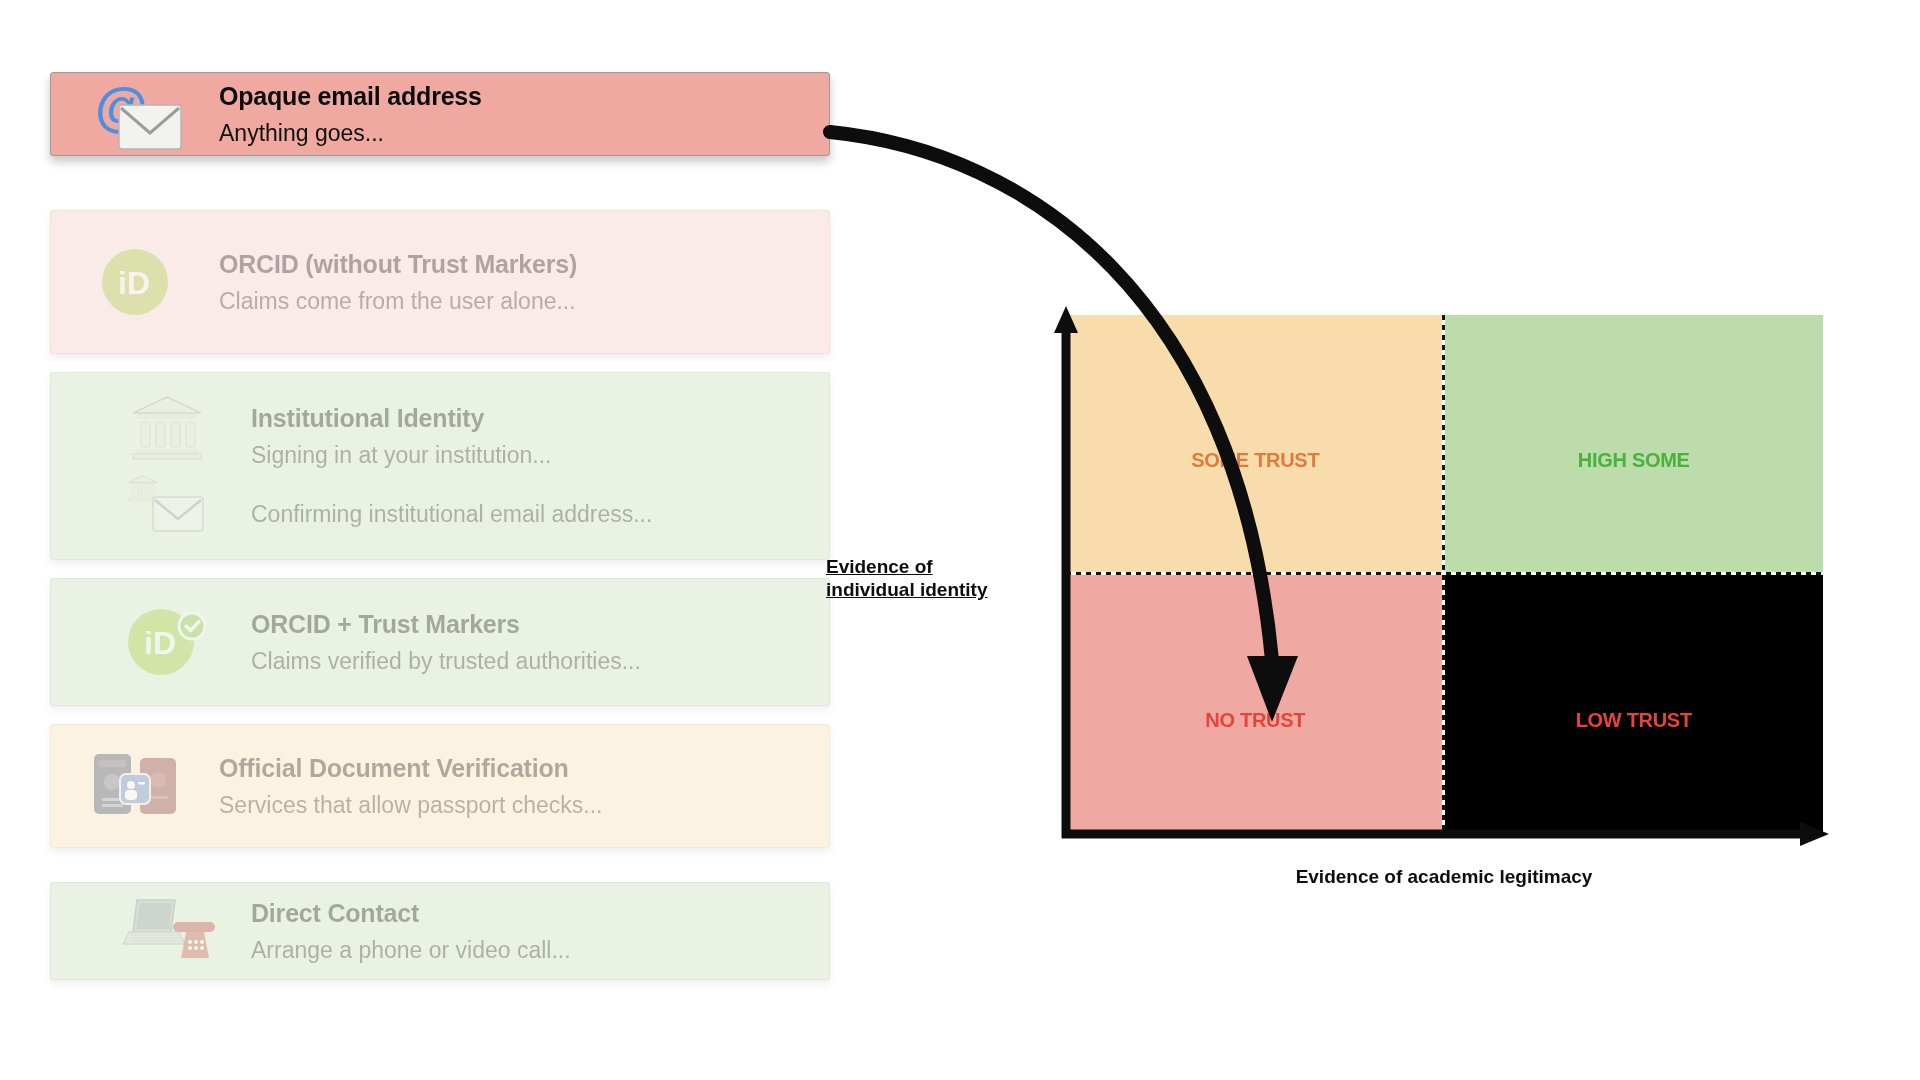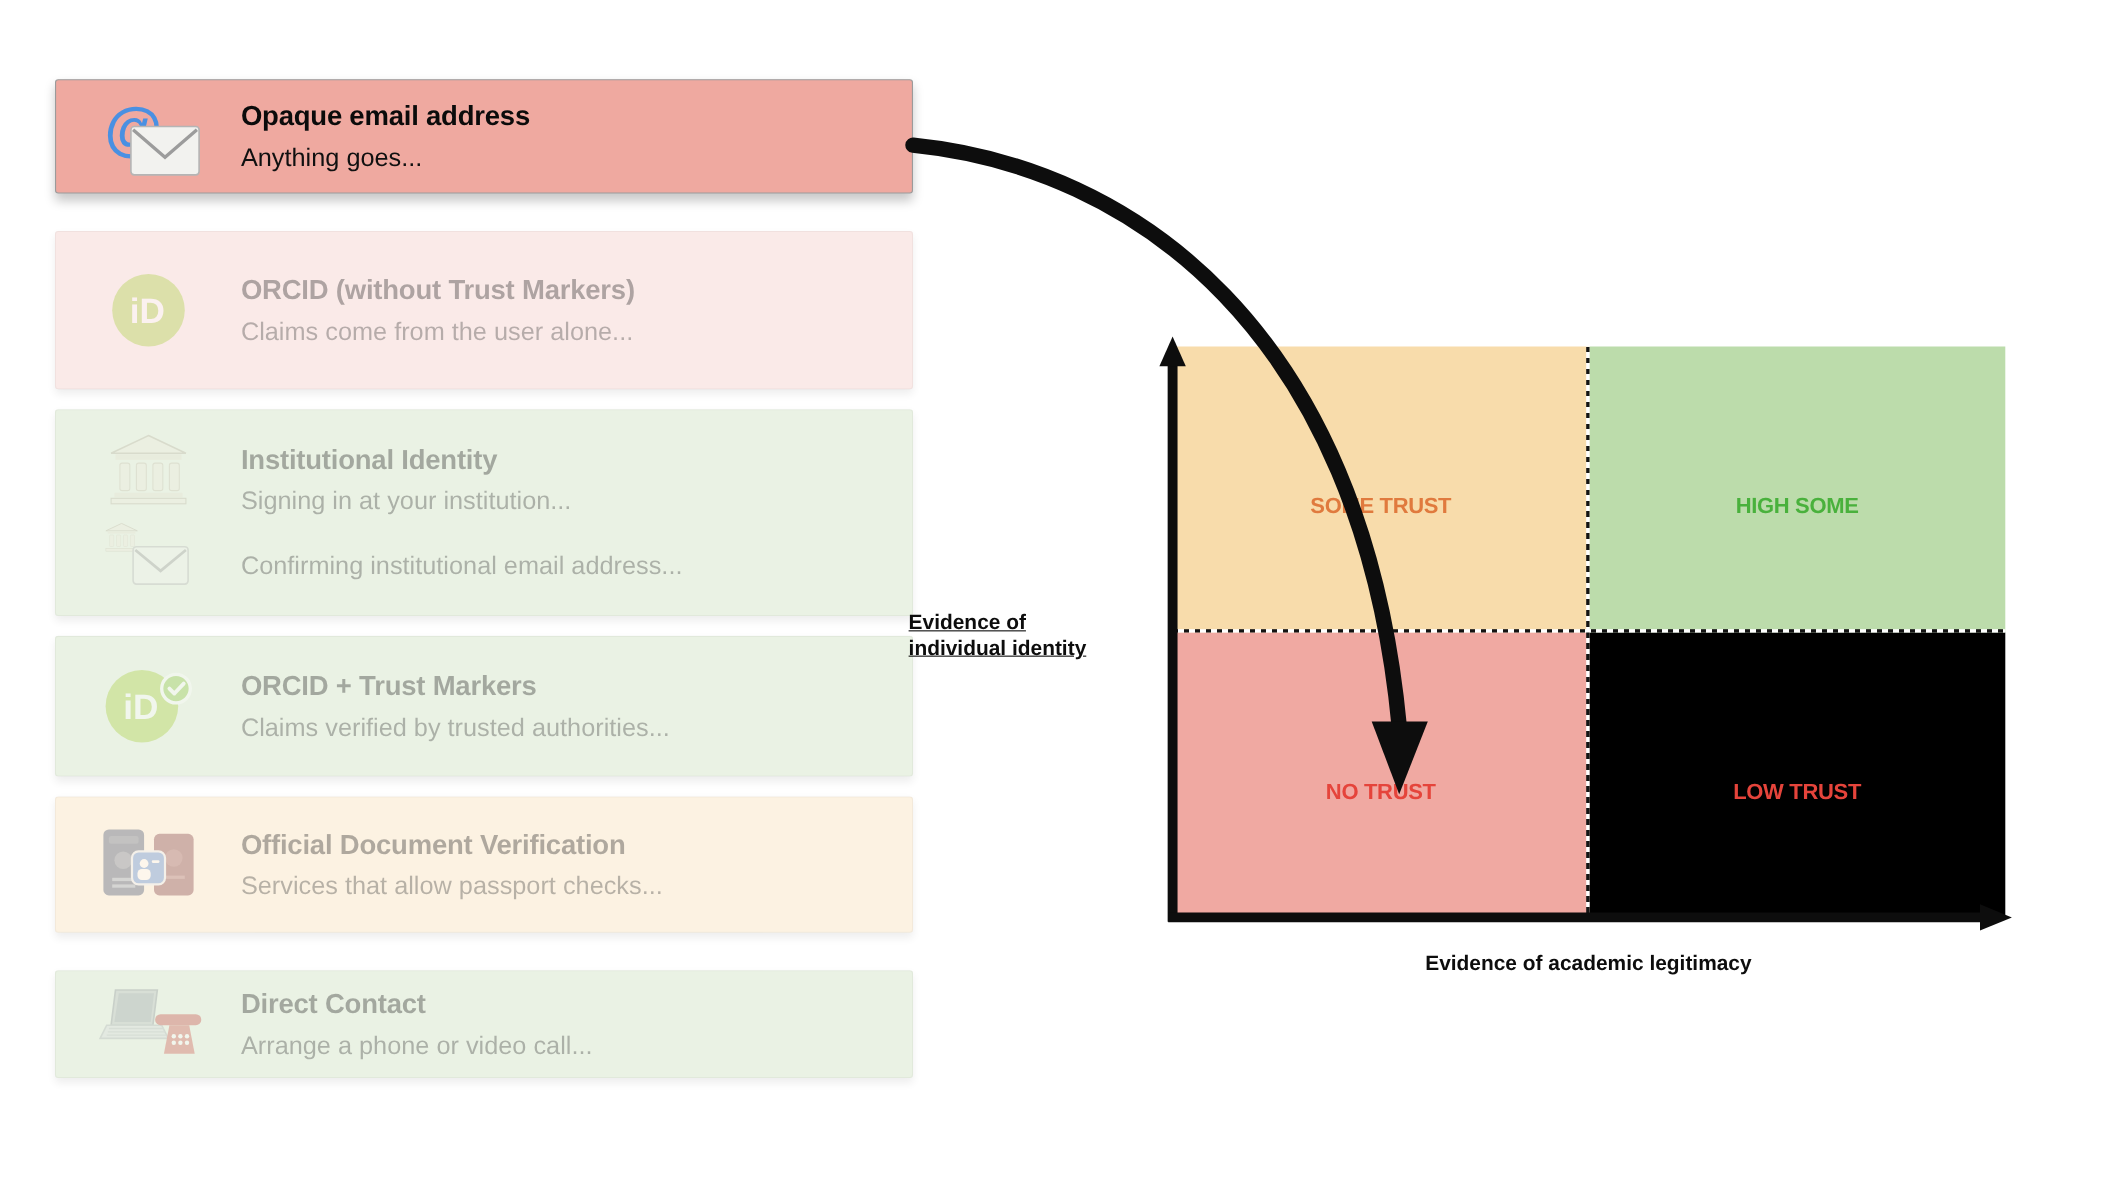--- a/index.html
+++ b/index.html
@@ -20,24 +20,24 @@
   .card .sub + .sub { margin-top:32px; }
 
   .card.active { background:#efa9a0; border:1.5px solid #9b9b9b; box-shadow:0 6px 10px rgba(0,0,0,0.22); }
   .card.active .title { color:#0b0b0b; }
   .card.active .sub   { color:#101010; }
 
   .card.faded { border:1px solid rgba(0,0,0,0.035); box-shadow:0 4px 8px rgba(0,0,0,0.07); }
   .card.faded .icon-box, .card.faded .text { opacity:0.35; }
 
   .bg-pink  { background:#faeae8; }
-  .bg-green { background:#eaf2e4; }
+  .bg-green { background:#eaf2e4;padding-left:32px; }
   .bg-cream { background:#fcf2e2; }
 
-  #card-1 { top:72px;  height:104px; }
+  #card-1 { top:72px;  height:84px; }
   #card-2 { top:210px; height:144px; }
   #card-3 { top:372px; height:188px; }
   #card-4 { top:578px; height:128px; }
   #card-5 { top:724px; height:124px; }
   #card-6 { top:882px; height:98px; }
 
   .icon-stack { display:flex; flex-direction:column; align-items:center; gap:10px; }
 
   
   .quad {

